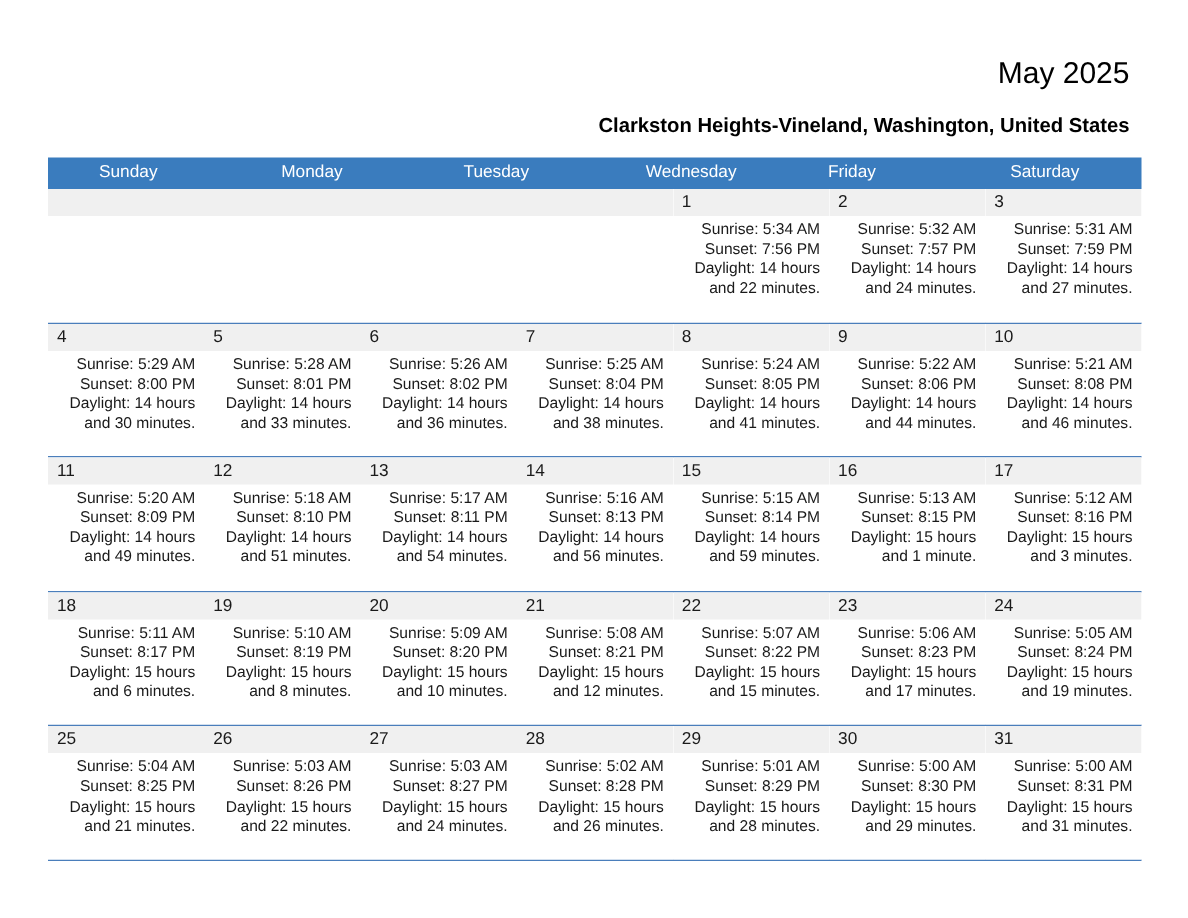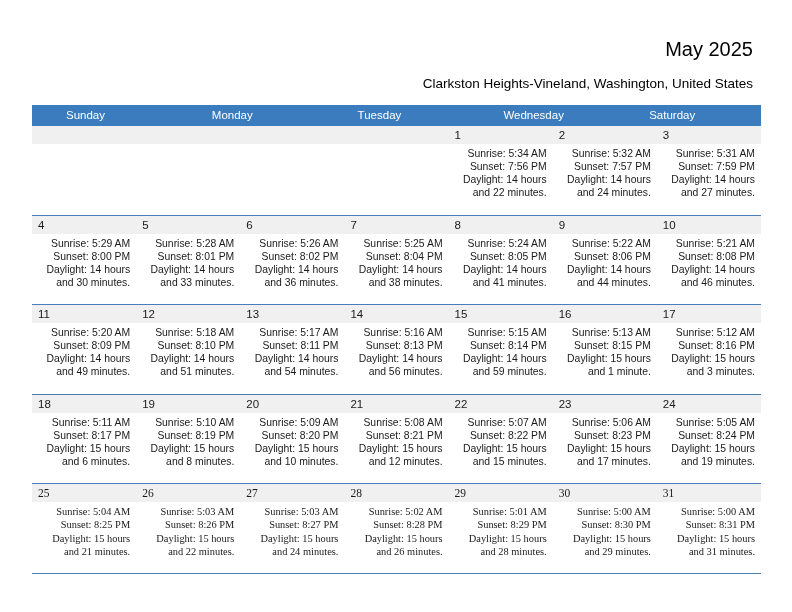--- a/index.html
+++ b/index.html
@@ -75,21 +75,21 @@
     font-weight: 400;
     color: #000000;
     line-height: 30px;
     white-space: nowrap;
   }
   .location {
     position: absolute;
     right: 39px;
     top: 76px;
     font-size: 13.5px;
-    font-weight: 400;
+    font-weight: 700;
     color: #000000;
     line-height: 16px;
     white-space: nowrap;
   }
 
   
   .calendar {
     position: absolute;
     left: 32px;
     top: 105px;
@@ -112,21 +112,20 @@
     margin-left: 28px;
   }
   .week-row {
     display: flex;
     height: 89.6px;
     border-bottom: 1px solid #4a7ebb;
     box-sizing: border-box;
   }
   .week-row:last-child {
     border-bottom: 1px solid #4a7ebb;
-    font-family: Liberation Serif, serif;
   }
   .day-cell {
     flex: 1 1 0;
     box-sizing: border-box;
     position: relative;
     background: #ffffff;
     overflow: hidden;
   }
   .daynum-band {
     height: 18px;
@@ -166,20 +165,21 @@
     <div class="location">Clarkston Heights-Vineland, Washington, United States</div>
   </div>
 
   <div class="calendar">
 
     <div class="weekday-row">
       <div class="weekday">Sunday</div>
       <div class="weekday">Monday</div>
       <div class="weekday">Tuesday</div>
       <div class="weekday">Wednesday</div>
+      <div class="weekday">Friday</div>
       <div class="weekday">Saturday</div>
     </div>
 
     <div id="weeks-container">
         <div class="week-row">
           <div class="day-cell empty">
             <div class="daynum-band">
               <span class="daynum"></span>
             </div>
           </div>

